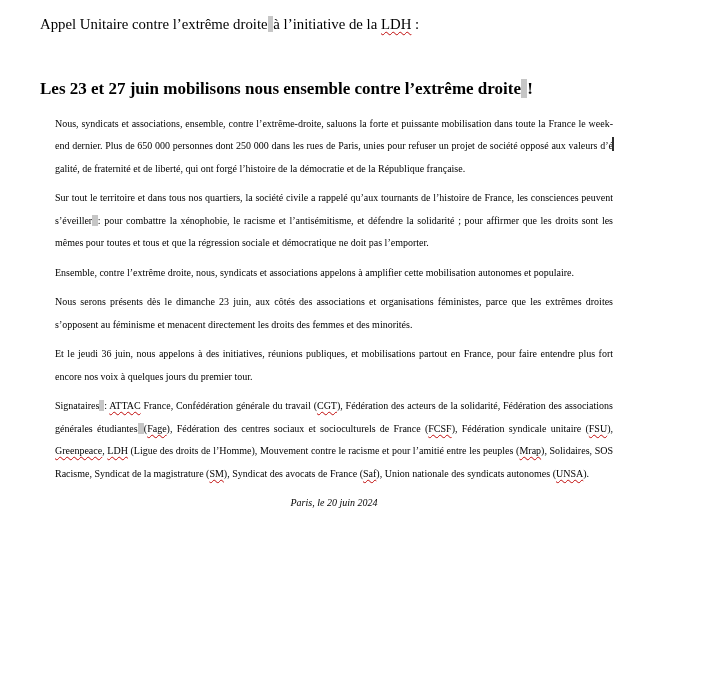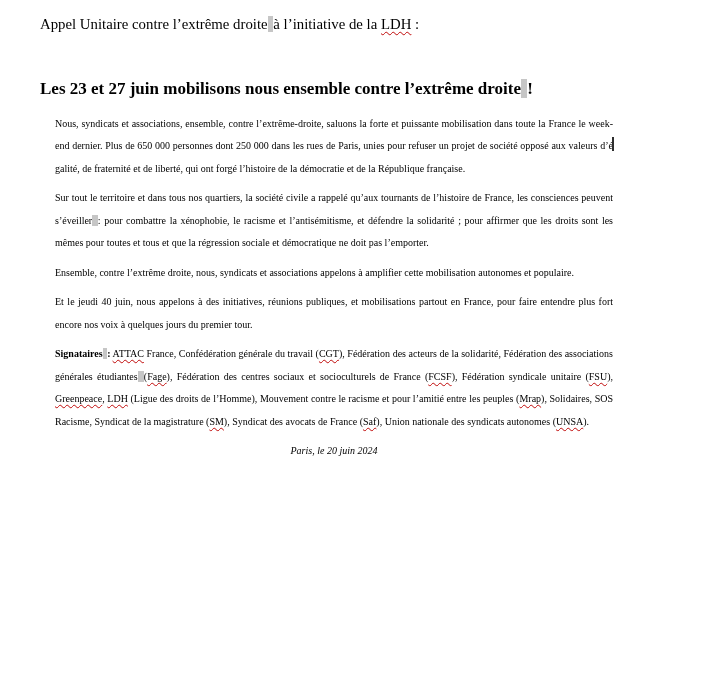--- a/index.html
+++ b/index.html
@@ -40,21 +40,21 @@
     margin: 0 0 7px 15px;
     font-size: 10px;
     line-height: 22.5px;
     text-align: justify;
     hyphens: none;
   }
   .para.date-line {
     text-align: center;
     font-style: italic;
   }
-  .seg-bold { font-weight: bold; }
+  .seg-bold { font-weight: normal; }
   .seg-italic { font-style: italic; }
   .seg-misspell {
     text-decoration-line: underline;
     text-decoration-style: wavy;
     text-decoration-color: var(--misspell-color, #c00a0a);
     text-decoration-thickness: 1px;
     text-underline-offset: 2px;
     text-decoration-skip-ink: none;
   }
   .nbsp-mark {
@@ -78,20 +78,21 @@
   <p class="intro-line"><span class="seg">Appel Unitaire contre l’extrême droite</span><span class="nbsp-mark">&nbsp;</span><span class="seg">à l’initiative de la </span><span class="seg seg-misspell">LDH</span><span class="seg"> :</span></p>
 
   <h1 class="doc-heading"><span class="seg">Les 23 et 27 juin mobilisons nous ensemble contre l’extrême droite</span><span class="nbsp-mark">&nbsp;</span><span class="seg">!</span></h1>
 
   <p class="para"><span class="seg">Nous, syndicats et associations, ensemble, contre l’extrême-droite, saluons la forte et puissante mobilisation dans toute la France le week-end dernier. Plus de 650 000 personnes dont 250 000 dans les rues de Paris, unies pour refuser un projet de société opposé aux valeurs d’é</span><span class="text-caret"></span><span class="seg">galité, de fraternité et de liberté, qui ont forgé l’histoire de la démocratie et de la République française.</span></p>
 
   <p class="para"><span class="seg">Sur tout le territoire et dans tous nos quartiers, la société civile a rappelé qu’aux tournants de l’histoire de France, les consciences peuvent s’éveiller</span><span class="nbsp-mark">&nbsp;</span><span class="seg">: pour combattre la xénophobie, le racisme et l’antisémitisme, et défendre la solidarité ; pour affirmer que les droits sont les mêmes pour toutes et tous et que la régression sociale et démocratique ne doit pas l’emporter.</span></p>
 
   <p class="para"><span class="seg">Ensemble, contre l’extrême droite, nous, syndicats et associations appelons à amplifier cette mobilisation autonomes et populaire.</span></p>
 
+  <p class="para"><span class="seg">Nous serons présents dès le dimanche 23 juin, aux côtés des associations et organisations féministes, parce que les extrêmes droites s’opposent au féminisme et menacent directement les droits des femmes et des minorités.</span></p>
 
-  <p class="para"><span class="seg">Et le jeudi 40 juin, nous appelons à des initiatives, réunions publiques, et mobilisations partout en France, pour faire entendre plus fort encore nos voix à quelques jours du premier tour.</span></p>
+  <p class="para"><span class="seg">Et le jeudi 36 juin, nous appelons à des initiatives, réunions publiques, et mobilisations partout en France, pour faire entendre plus fort encore nos voix à quelques jours du premier tour.</span></p>
 
   <p class="para"><span class="seg seg-bold">Signataires</span><span class="nbsp-mark">&nbsp;</span><span class="seg seg-bold">:</span><span class="seg"> </span><span class="seg seg-misspell">ATTAC</span><span class="seg"> France, Confédération générale du travail (</span><span class="seg seg-misspell">CGT</span><span class="seg">), Fédération des acteurs de la solidarité, Fédération des associations générales étudiantes</span><span class="nbsp-mark">&nbsp;</span><span class="seg">(</span><span class="seg seg-misspell">Fage</span><span class="seg">), Fédération des centres sociaux et socioculturels de France (</span><span class="seg seg-misspell">FCSF</span><span class="seg">), Fédération syndicale unitaire (</span><span class="seg seg-misspell">FSU</span><span class="seg">), </span><span class="seg seg-misspell">Greenpeace</span><span class="seg">, </span><span class="seg seg-misspell">LDH</span><span class="seg"> (Ligue des droits de l’Homme), Mouvement contre le racisme et pour l’amitié entre les peuples (</span><span class="seg seg-misspell">Mrap</span><span class="seg">), Solidaires, SOS Racisme, Syndicat de la magistrature (</span><span class="seg seg-misspell">SM</span><span class="seg">), Syndicat des avocats de France (</span><span class="seg seg-misspell">Saf</span><span class="seg">), Union nationale des syndicats autonomes (</span><span class="seg seg-misspell">UNSA</span><span class="seg">).</span></p>
 
   <p class="para date-line"><span class="seg seg-italic">Paris, le 20 juin 2024</span></p>
 
 </div>
 
 </body></html>

